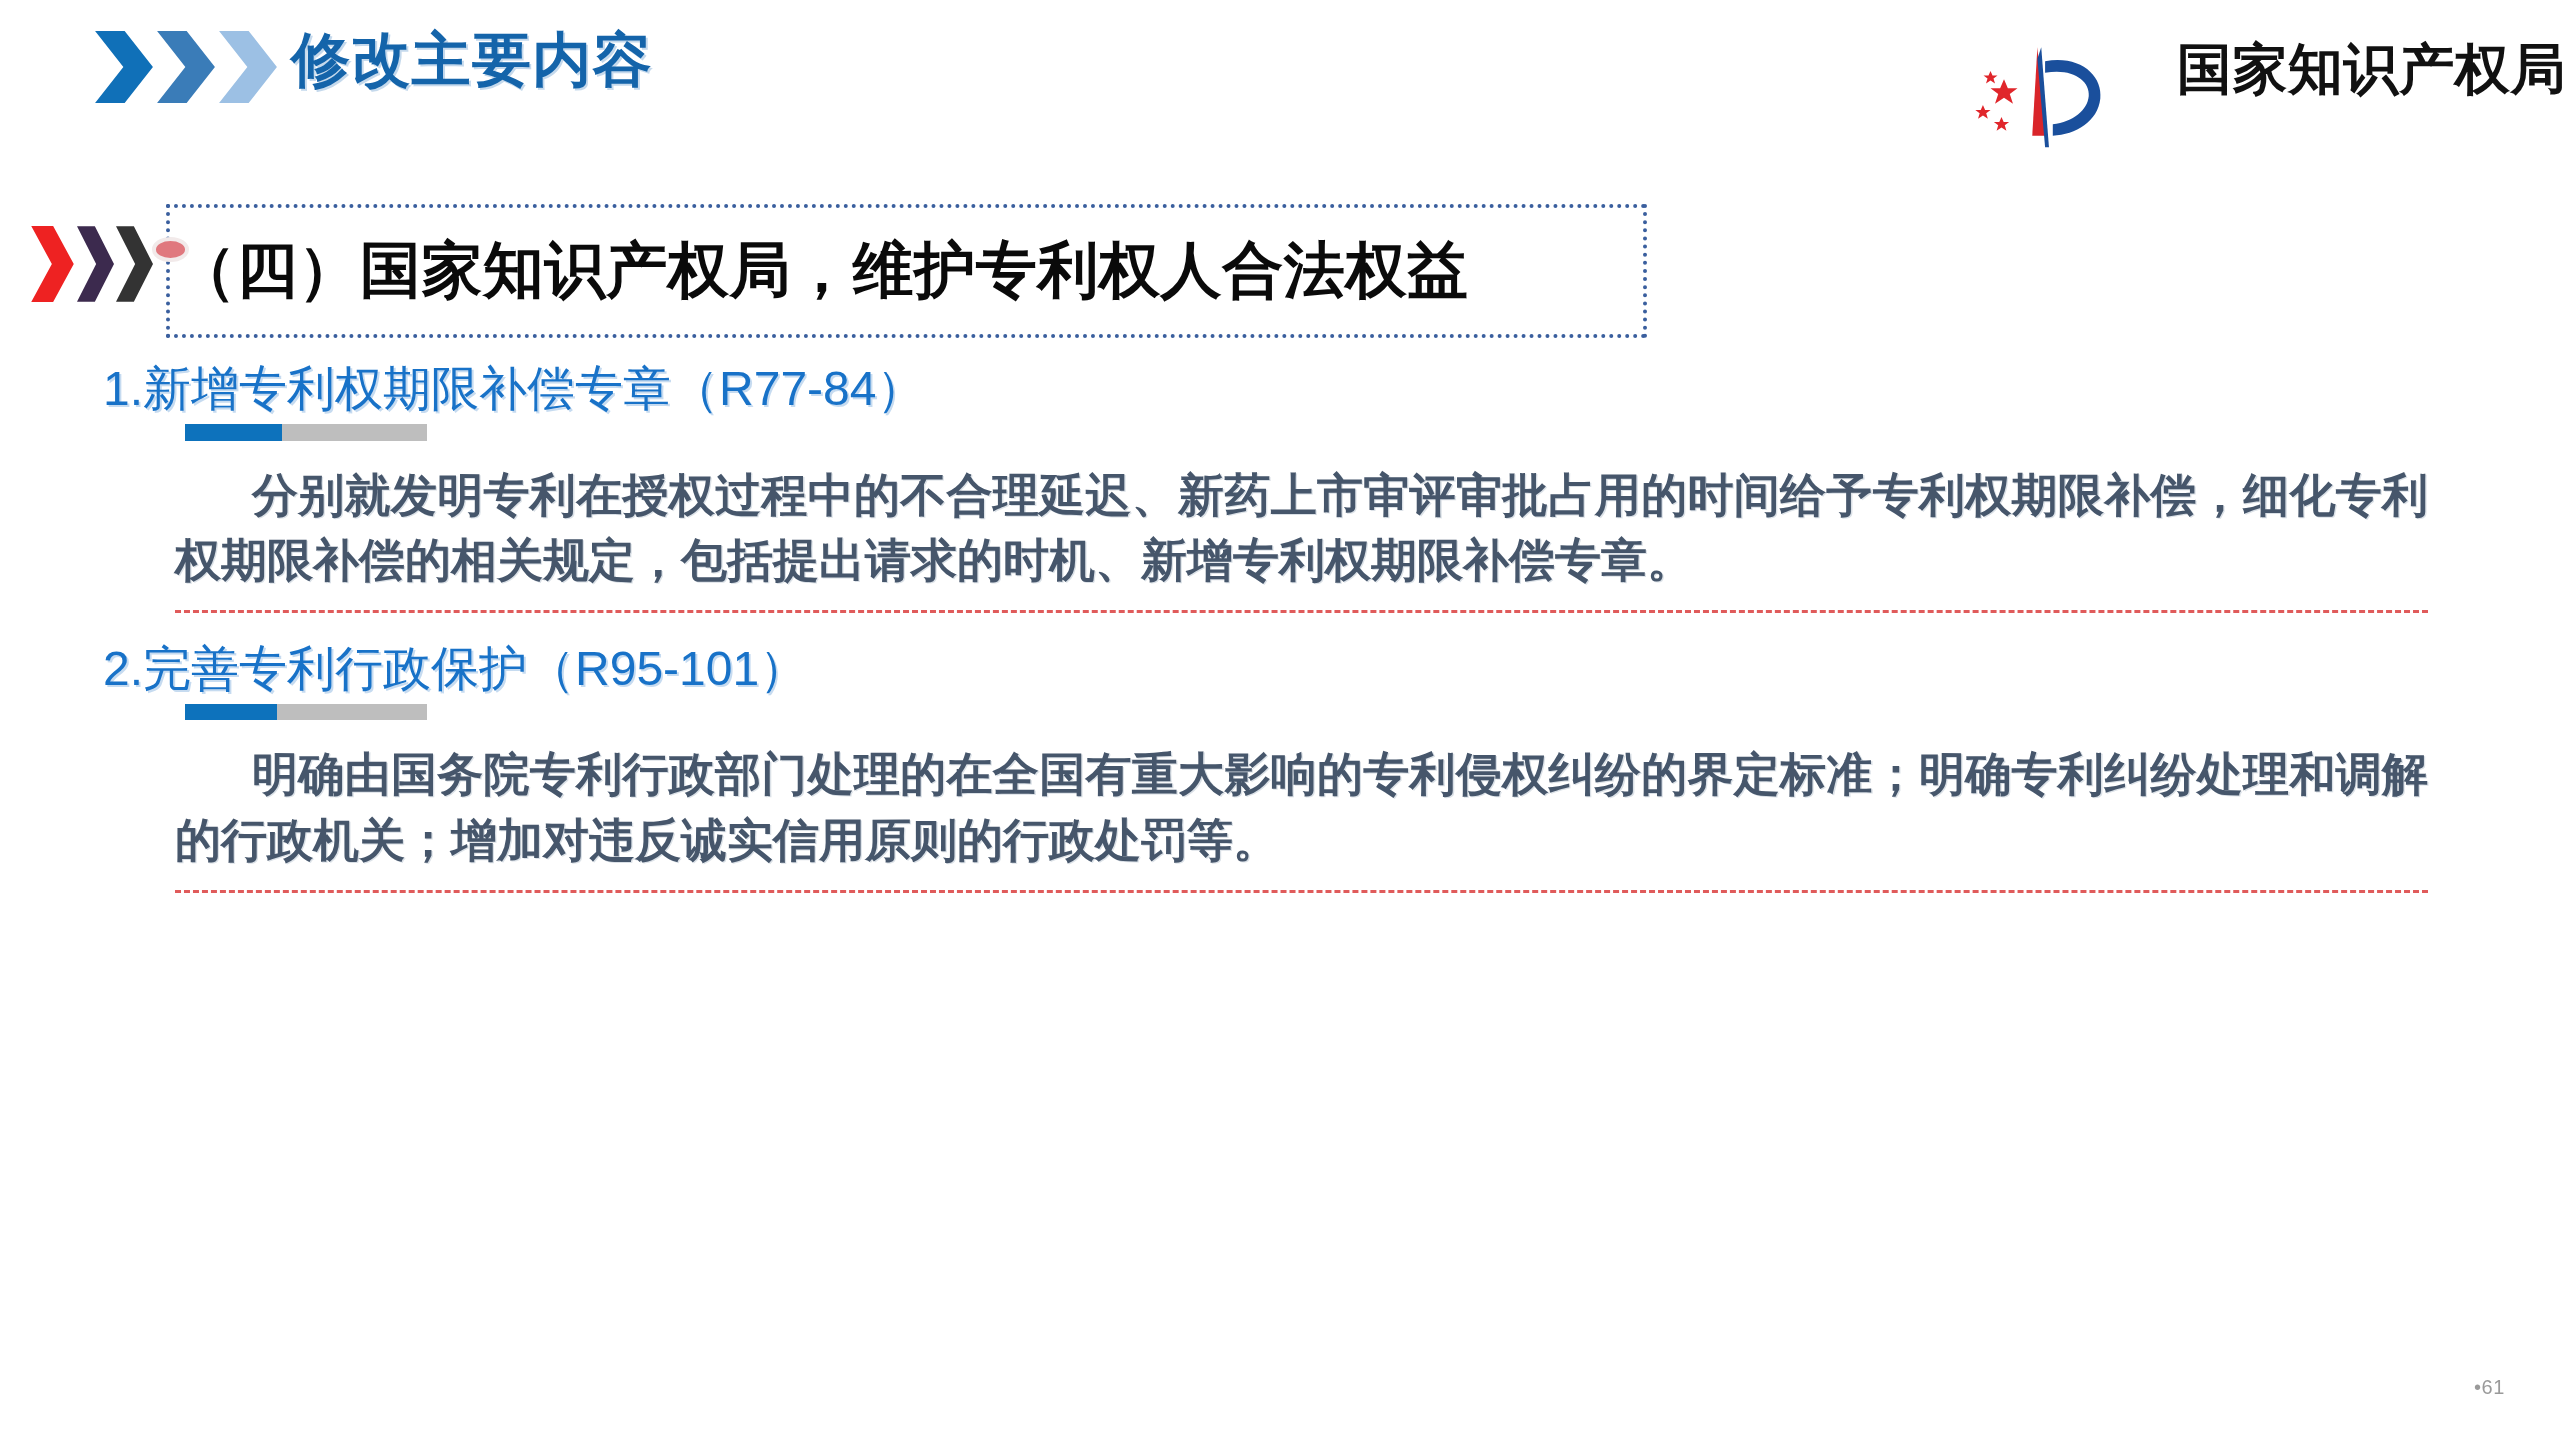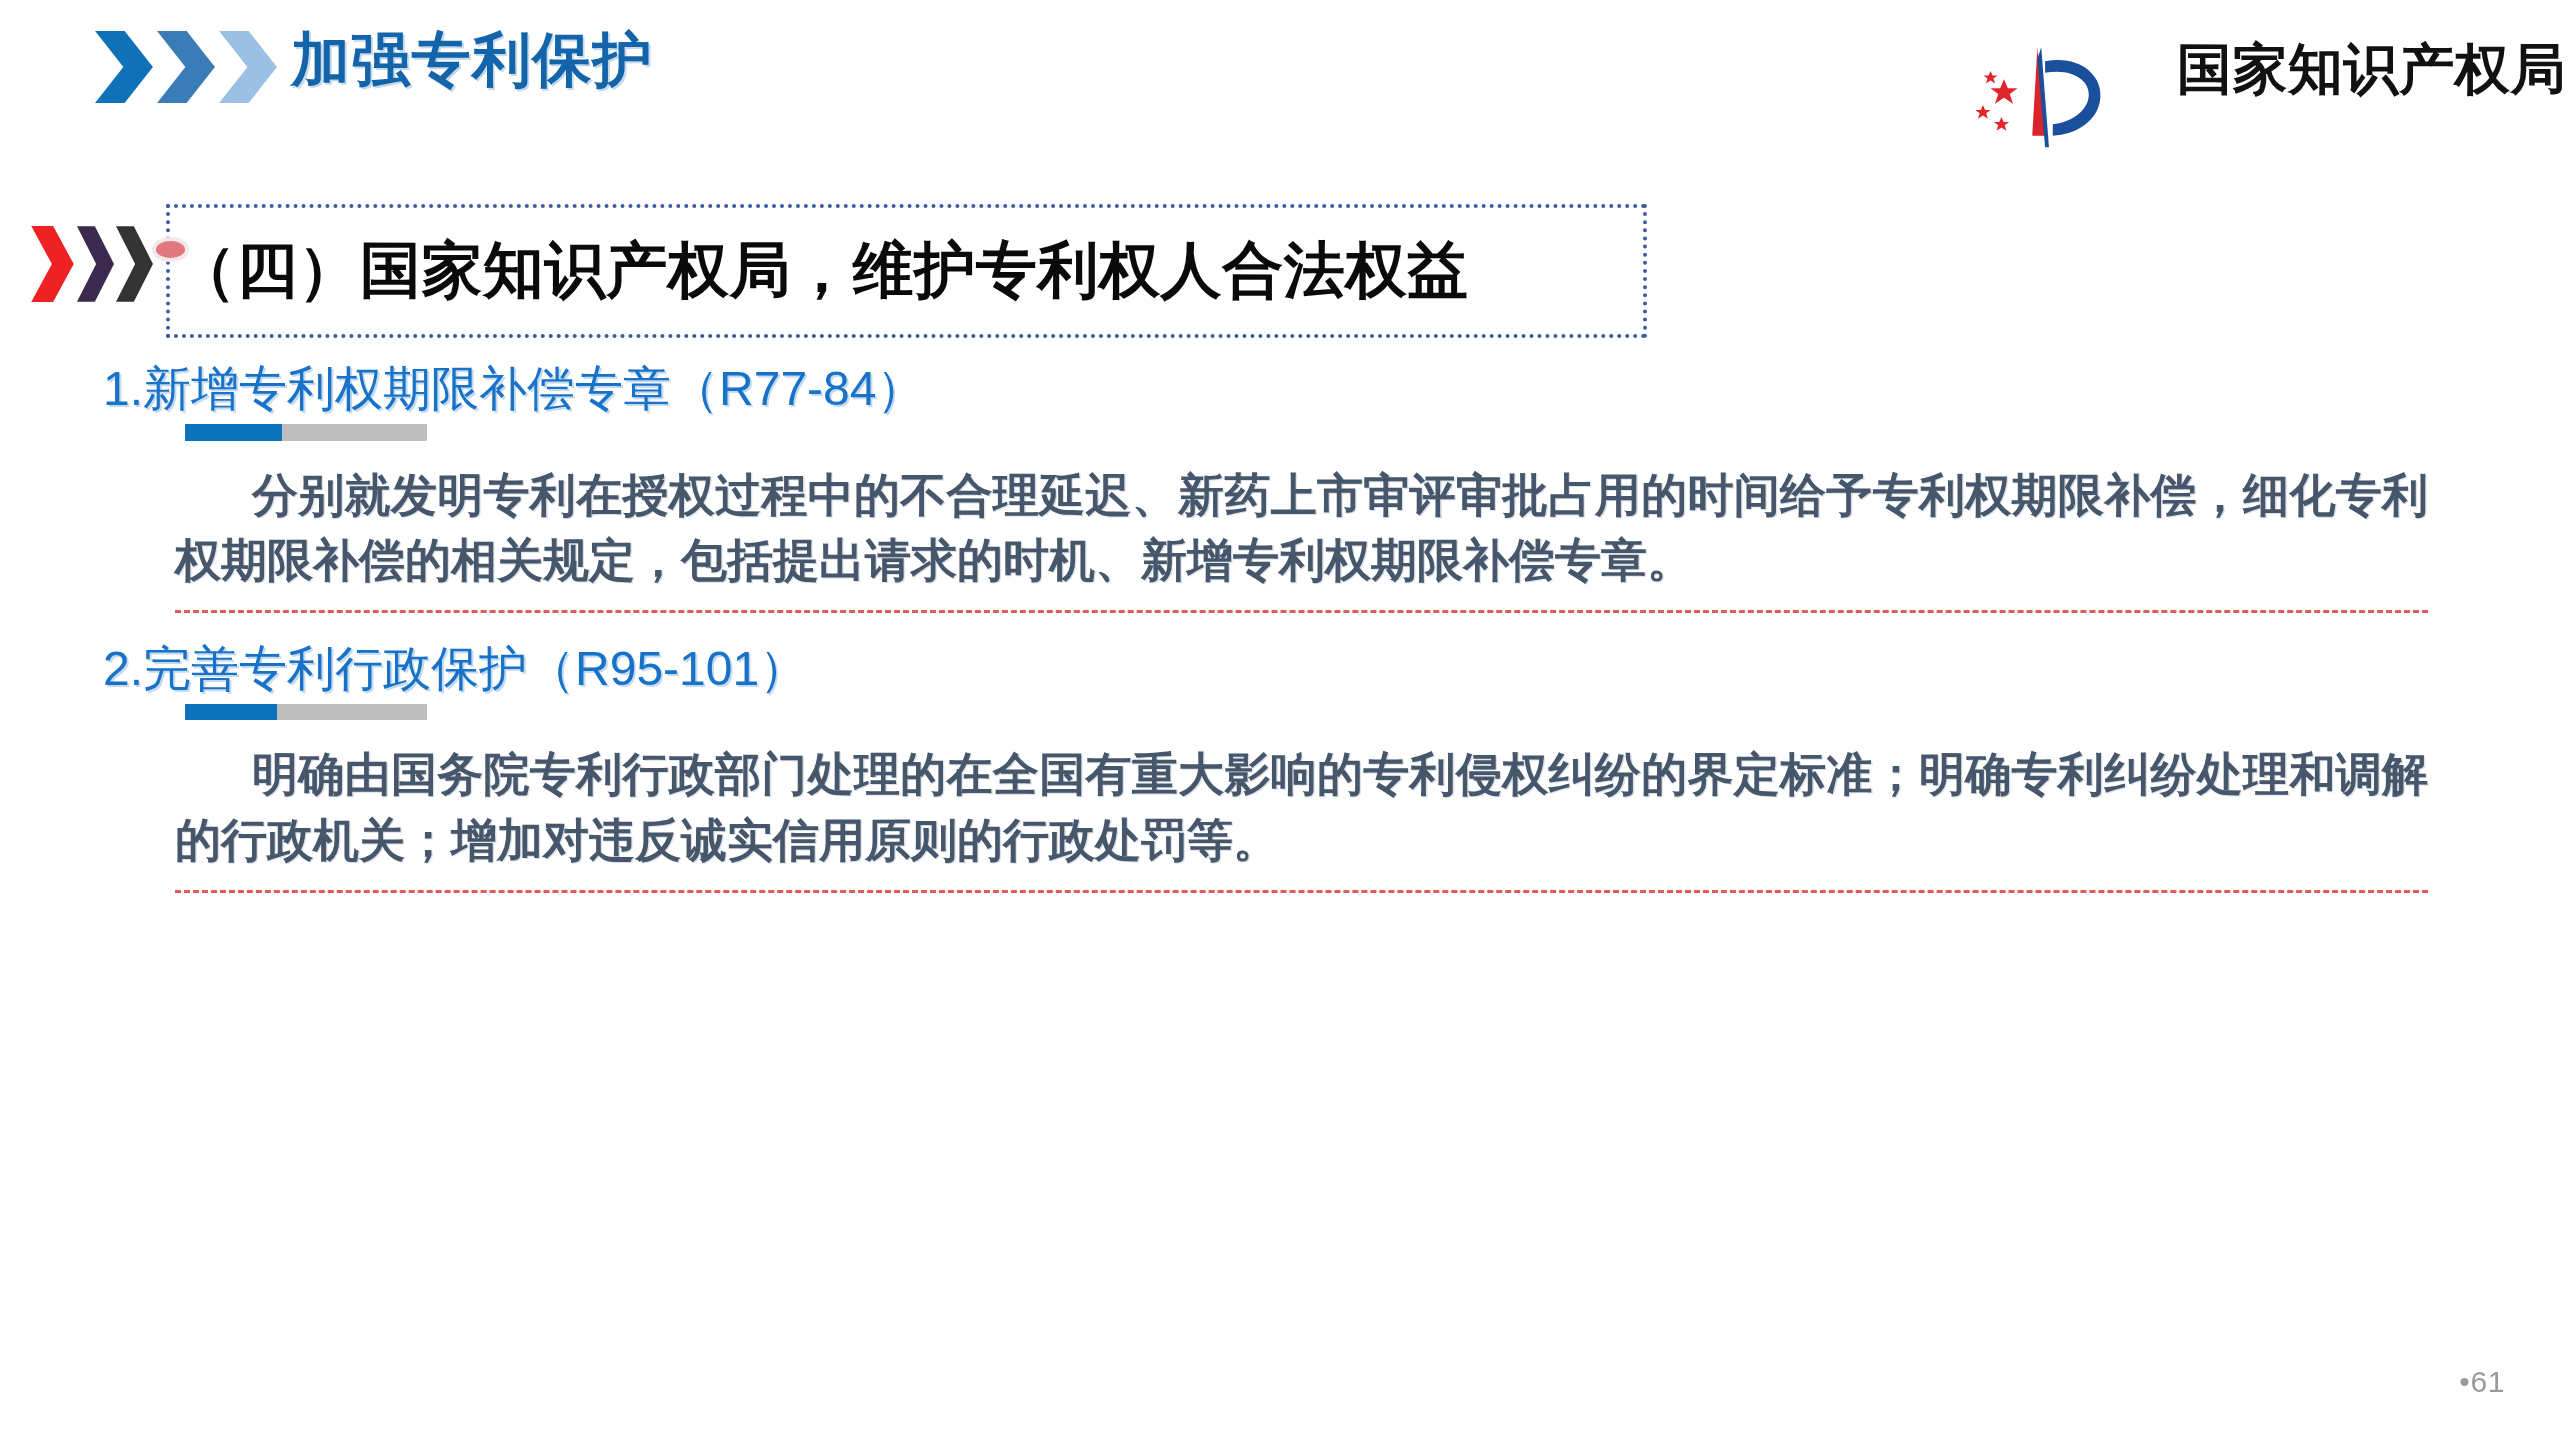--- a/index.html
+++ b/index.html
@@ -167,21 +167,21 @@
     height: 0;
   }
 
   .spacer-1 { height: 28px; }
 
   
   .page-num {
     position: absolute;
     right: 71px;
     bottom: 50px;
-    font-size: 30px;
+    font-size: 20px;
     color: #9a9a9a;
     font-weight: normal;
     letter-spacing: 0.6px;
     margin-left: 48px;
   }
 </style>
 </head>
 <body>
 
 <div class="slide">
@@ -193,21 +193,21 @@
         <polygon points="0,0 46,0 90,56 46,112 0,112 44,56" fill="#1070b8"></polygon>
       </svg>
       <svg class="chev-svg" width="58" height="72" viewBox="0 0 90 112">
         <polygon points="0,0 46,0 90,56 46,112 0,112 44,56" fill="#3a7cb8"></polygon>
       </svg>
       <svg class="chev-svg" width="58" height="72" viewBox="0 0 90 112">
         <polygon points="0,0 46,0 90,56 46,112 0,112 44,56" fill="#9cc0e4"></polygon>
       </svg>
     </div>
 
-    <div class="header-title">加强专利保护</div>
+    <div class="header-title">修改主要内容</div>
 
     <div class="logo">
       <svg class="logo-mark" width="200" height="122" viewBox="0 0 310 190">
 
         <g fill="#e0262b">
           <polygon points="60,72 66,86 81,86 69,95 74,110 60,101 46,110 51,95 39,86 54,86"></polygon>
           <polygon points="38,36 42,45 52,45 44,51 47,61 38,55 29,61 32,51 24,45 34,45" transform="scale(0.78) translate(12,40)"></polygon>
           <polygon points="30,120 34,129 44,129 36,135 39,145 30,139 21,145 24,135 16,129 26,129" transform="scale(0.85) translate(2,12)"></polygon>
           <polygon points="62,148 66,157 76,157 68,163 71,173 62,167 53,173 56,163 48,157 58,157" transform="scale(0.85) translate(4,6)"></polygon>
         </g>

